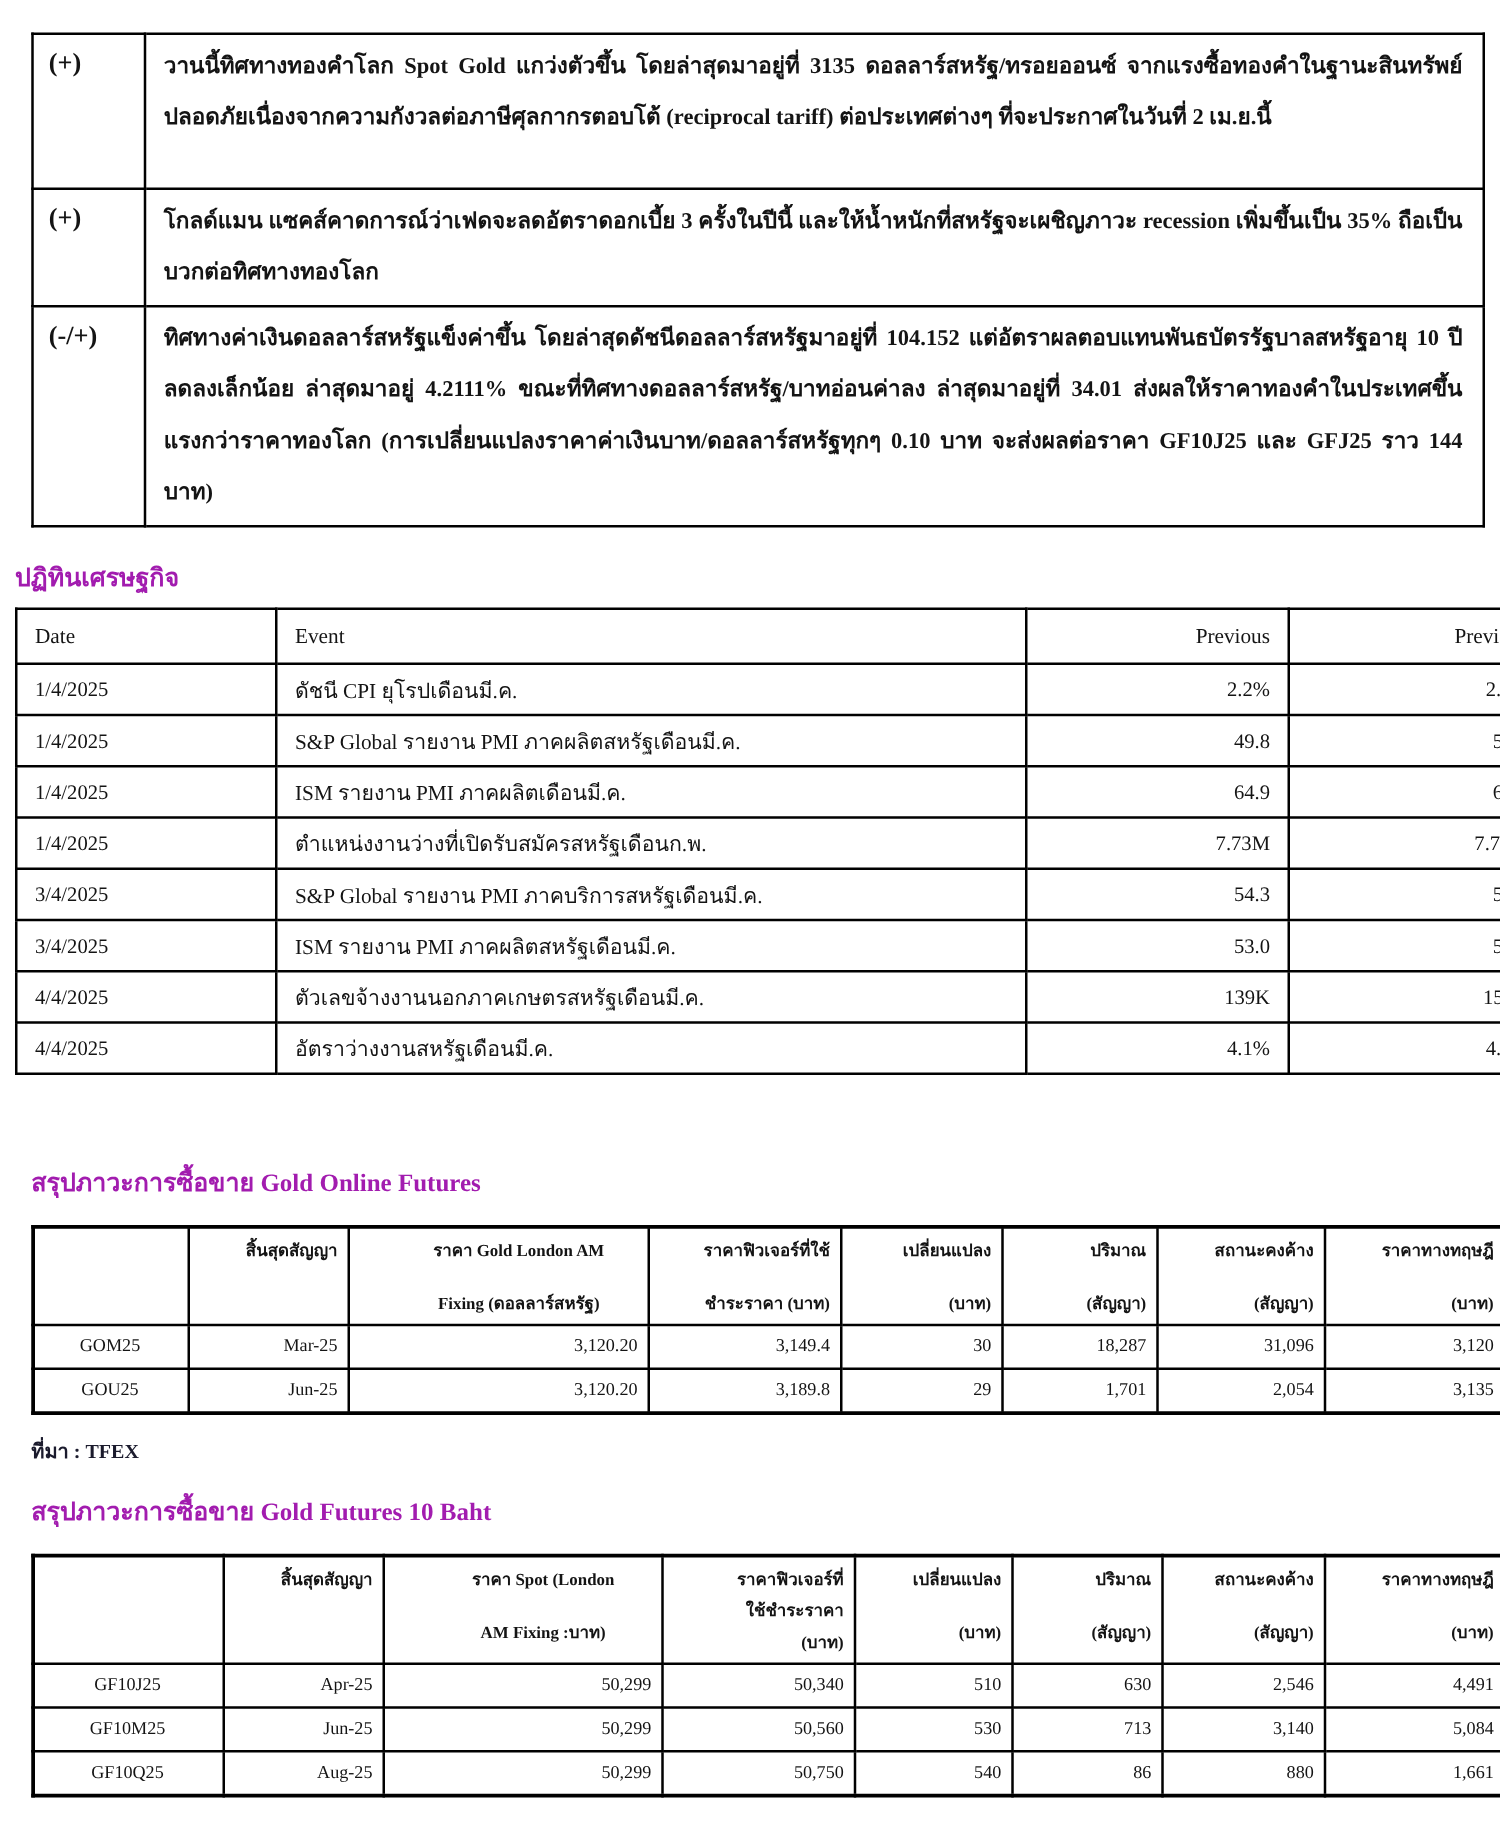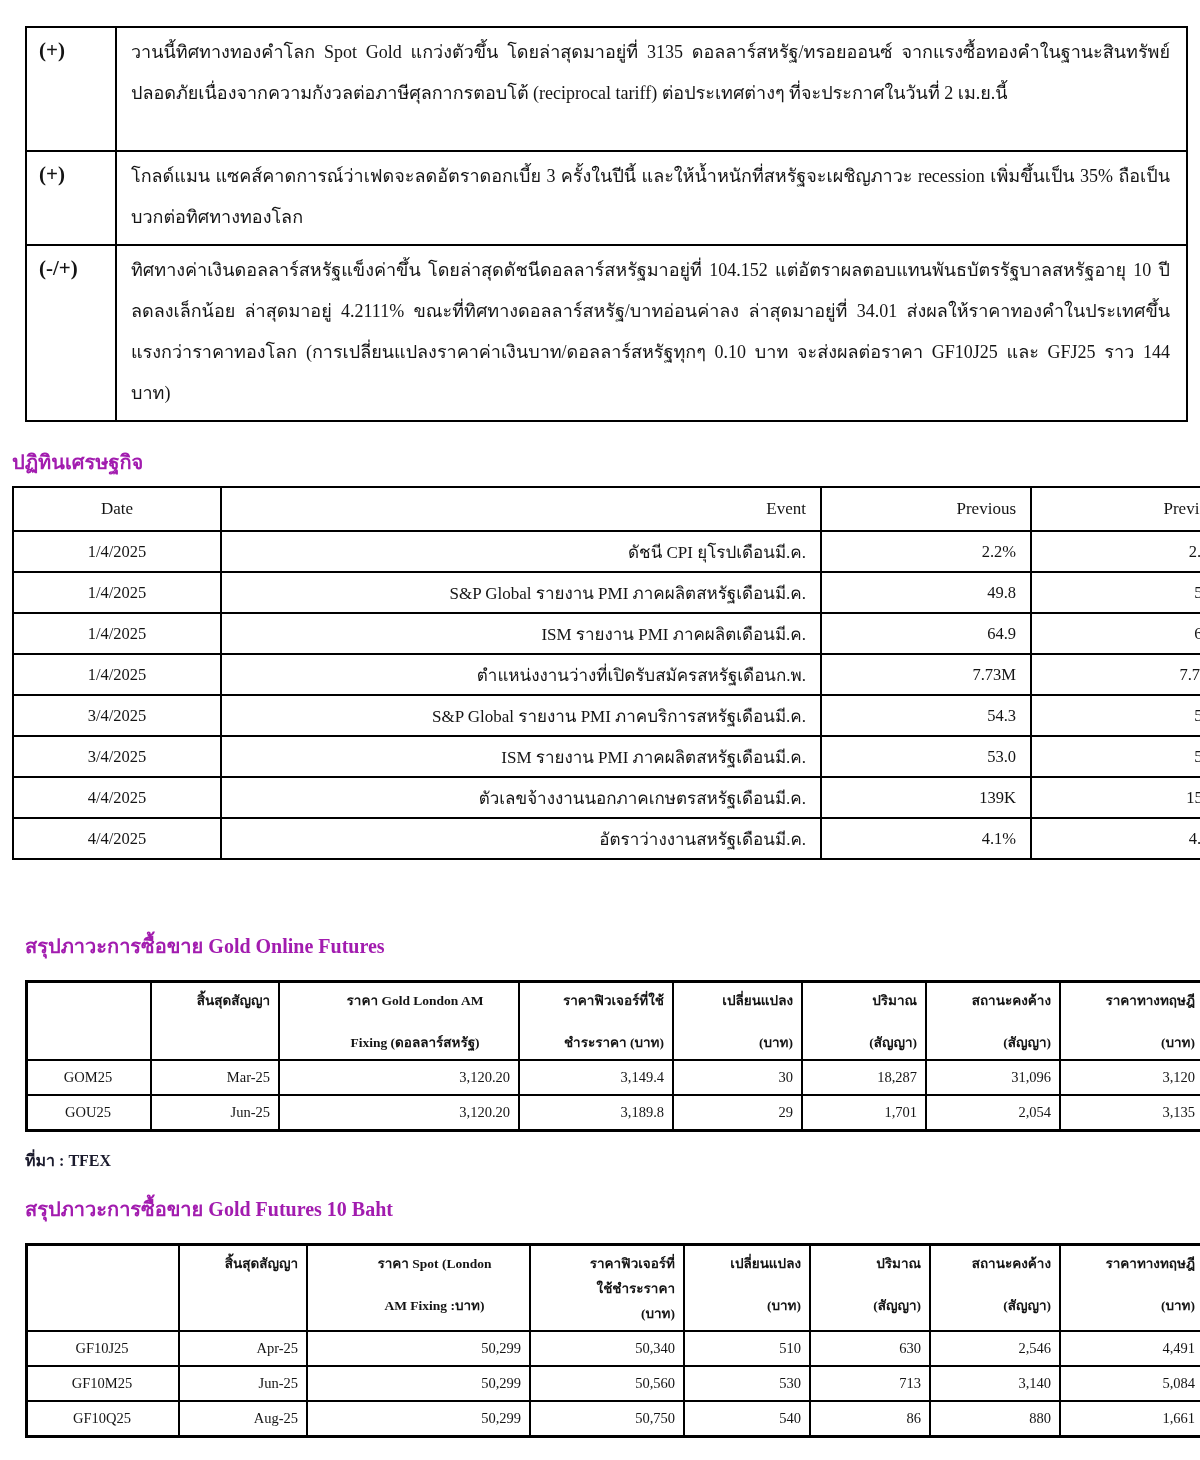--- a/index.html
+++ b/index.html
@@ -24,20 +24,21 @@
     width: 76px;
     font-weight: bold;
     font-size: 21px;
     padding: 10px 0 0 12px;
   }
   .news-table td.newstext {
     font-size: 18px;
     line-height: 2.28;
     text-align: justify;
     padding: 4px 16px 4px 14px;
+    font-weight: bold;
   }
   .news-row-1 { height: 124px; }
   .news-row-2 { height: 94px; }
   .news-row-3 { height: 176px; }
 
   
   .section-title {
     color: #a21caf;
     font-weight: bold;
     font-size: 20px;
@@ -51,22 +52,22 @@
     width: 1173px;
     table-layout: fixed;
   }
   .calendar-table th, .calendar-table td {
     border: 2px solid #000;
     padding: 0 14px;
     font-weight: normal;
   }
   .calendar-table th { height: 42px; font-size: 17px; }
   .calendar-table td { height: 39px; font-size: 16.5px; }
-  .col-date { width: 178px; text-align: center; border-radius: 10px; }
-  .col-event { width: 570px; text-align: right; border-radius: 13px; }
+  .col-date { width: 178px; text-align: left; border-radius: 10px; }
+  .col-event { width: 570px; text-align: left; border-radius: 13px; }
   .col-forecast { width: 180px; text-align: right; }
   .col-previous { width: 177px; text-align: right; }
   .calendar-table td.col-event { font-size: 17px; }
 
   
   .fut-table {
     border-collapse: collapse;
     border: 3px solid #000;
     margin-left: 25px;
     width: 1155px;

